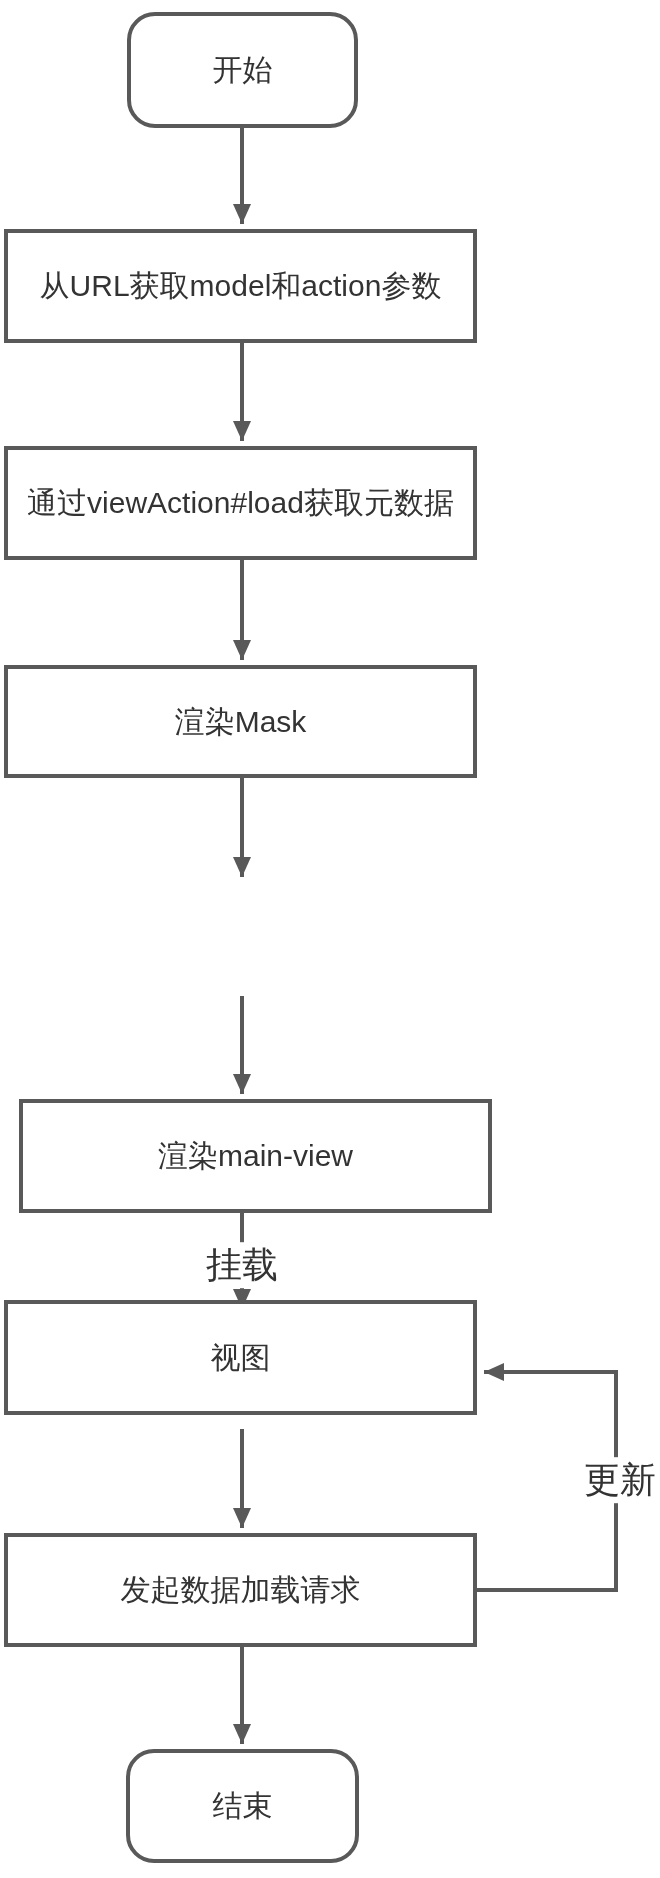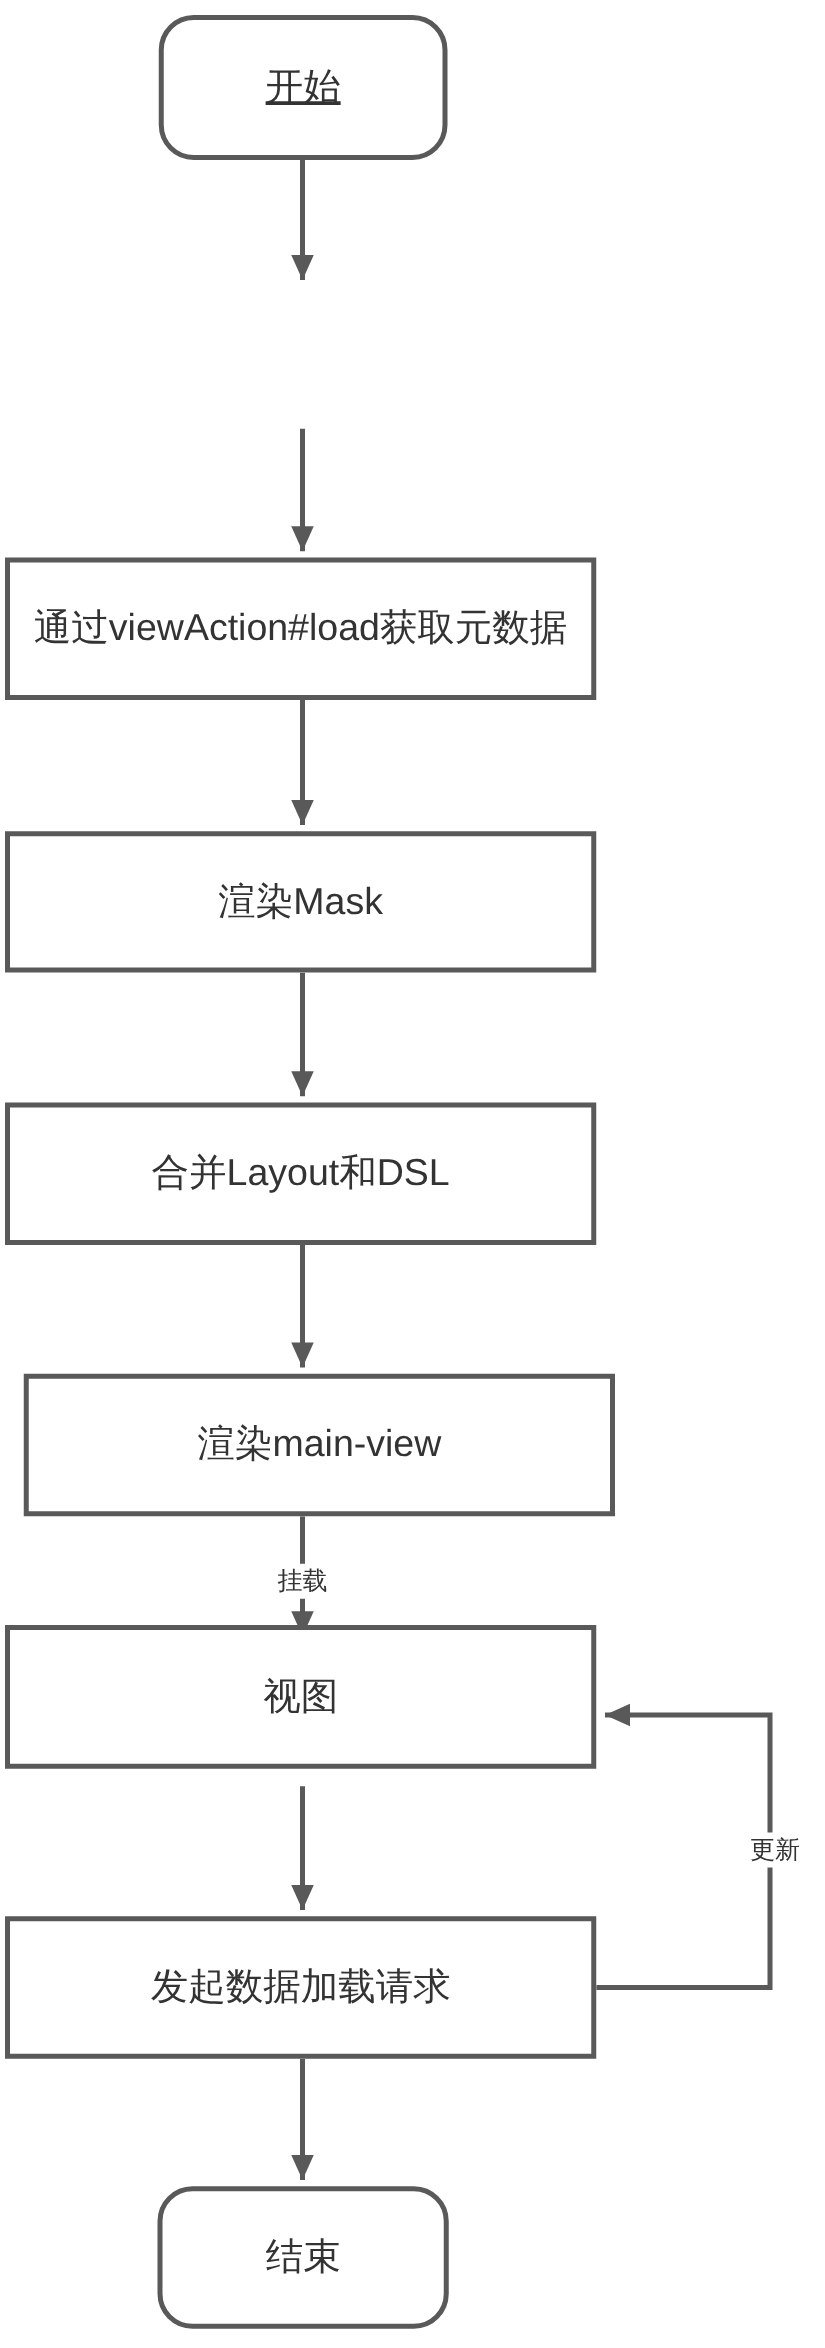--- a/index.html
+++ b/index.html
@@ -39,36 +39,36 @@
     color: var(--text);
     font-size: 30px;
     line-height: 1.25;
     display: flex;
     align-items: center;
     justify-content: center;
     text-align: center;
   }
   .node.rounded { border-radius: 28px; }
 
-  .n-start        { left: 127px; top: 12px;   width: 231px; height: 116px; text-decoration: underline; }
+  .n-start        { left: 127px; top: 12px;   width: 231px; height: 116px; }
   .n-get-params   { left: 4px;   top: 229px;  width: 473px; height: 114px; }
   .n-load-meta    { left: 4px;   top: 446px;  width: 473px; height: 114px; }
   .n-render-mask  { left: 4px;   top: 665px;  width: 473px; height: 113px; }
   .n-merge        { left: 4px;   top: 882px;  width: 473px; height: 114px; }
   .n-render-main  { left: 19px;   top: 1099px; width: 473px; height: 114px; }
   .n-view         { left: 4px;   top: 1300px; width: 473px; height: 115px; }
   .n-request-data { left: 4px;   top: 1533px; width: 473px; height: 114px; }
   .n-end          { left: 126px; top: 1749px; width: 233px; height: 114px; }
 
   .edge-label {
     position: absolute;
     transform: translate(-50%, -50%);
     background: var(--bg);
     color: var(--text);
-    font-size: 20px;
+    font-size: 36px;
     line-height: 1.1;
     padding: 3px 5px;
     white-space: nowrap;
   }
   .el-mount  { left: 242px; top: 1265px; }
   .el-update { left: 620px; top: 1480px; }
 </style>
 </head>
 <body>
 
@@ -88,32 +88,32 @@
     <path d="M242 1213 L242 1309" marker-end="url(#arrow)"></path>
     <path d="M242 1429 L242 1528" marker-end="url(#arrow)"></path>
     <path d="M242 1647 L242 1744" marker-end="url(#arrow)"></path>
     <path d="M477 1590 L616 1590 L616 1372 L484 1372" marker-end="url(#arrow)"></path>
   </svg>
 
   <div class="node rounded n-start">
     <span>开始</span>
   </div>
 
+  <div class="node n-get-params">
+    <span>从URL获取model和action参数</span>
+  </div>
 
   <div class="node n-load-meta">
     <span>通过viewAction#load获取元数据</span>
   </div>
 
   <div class="node n-render-mask">
     <span>渲染Mask</span>
   </div>
 
-  <div class="node n-merge">
-    <span>合并Layout和DSL</span>
-  </div>
 
   <div class="node n-render-main">
     <span>渲染main-view</span>
   </div>
 
   <div class="node n-view">
     <span>视图</span>
   </div>
 
   <div class="node n-request-data">

